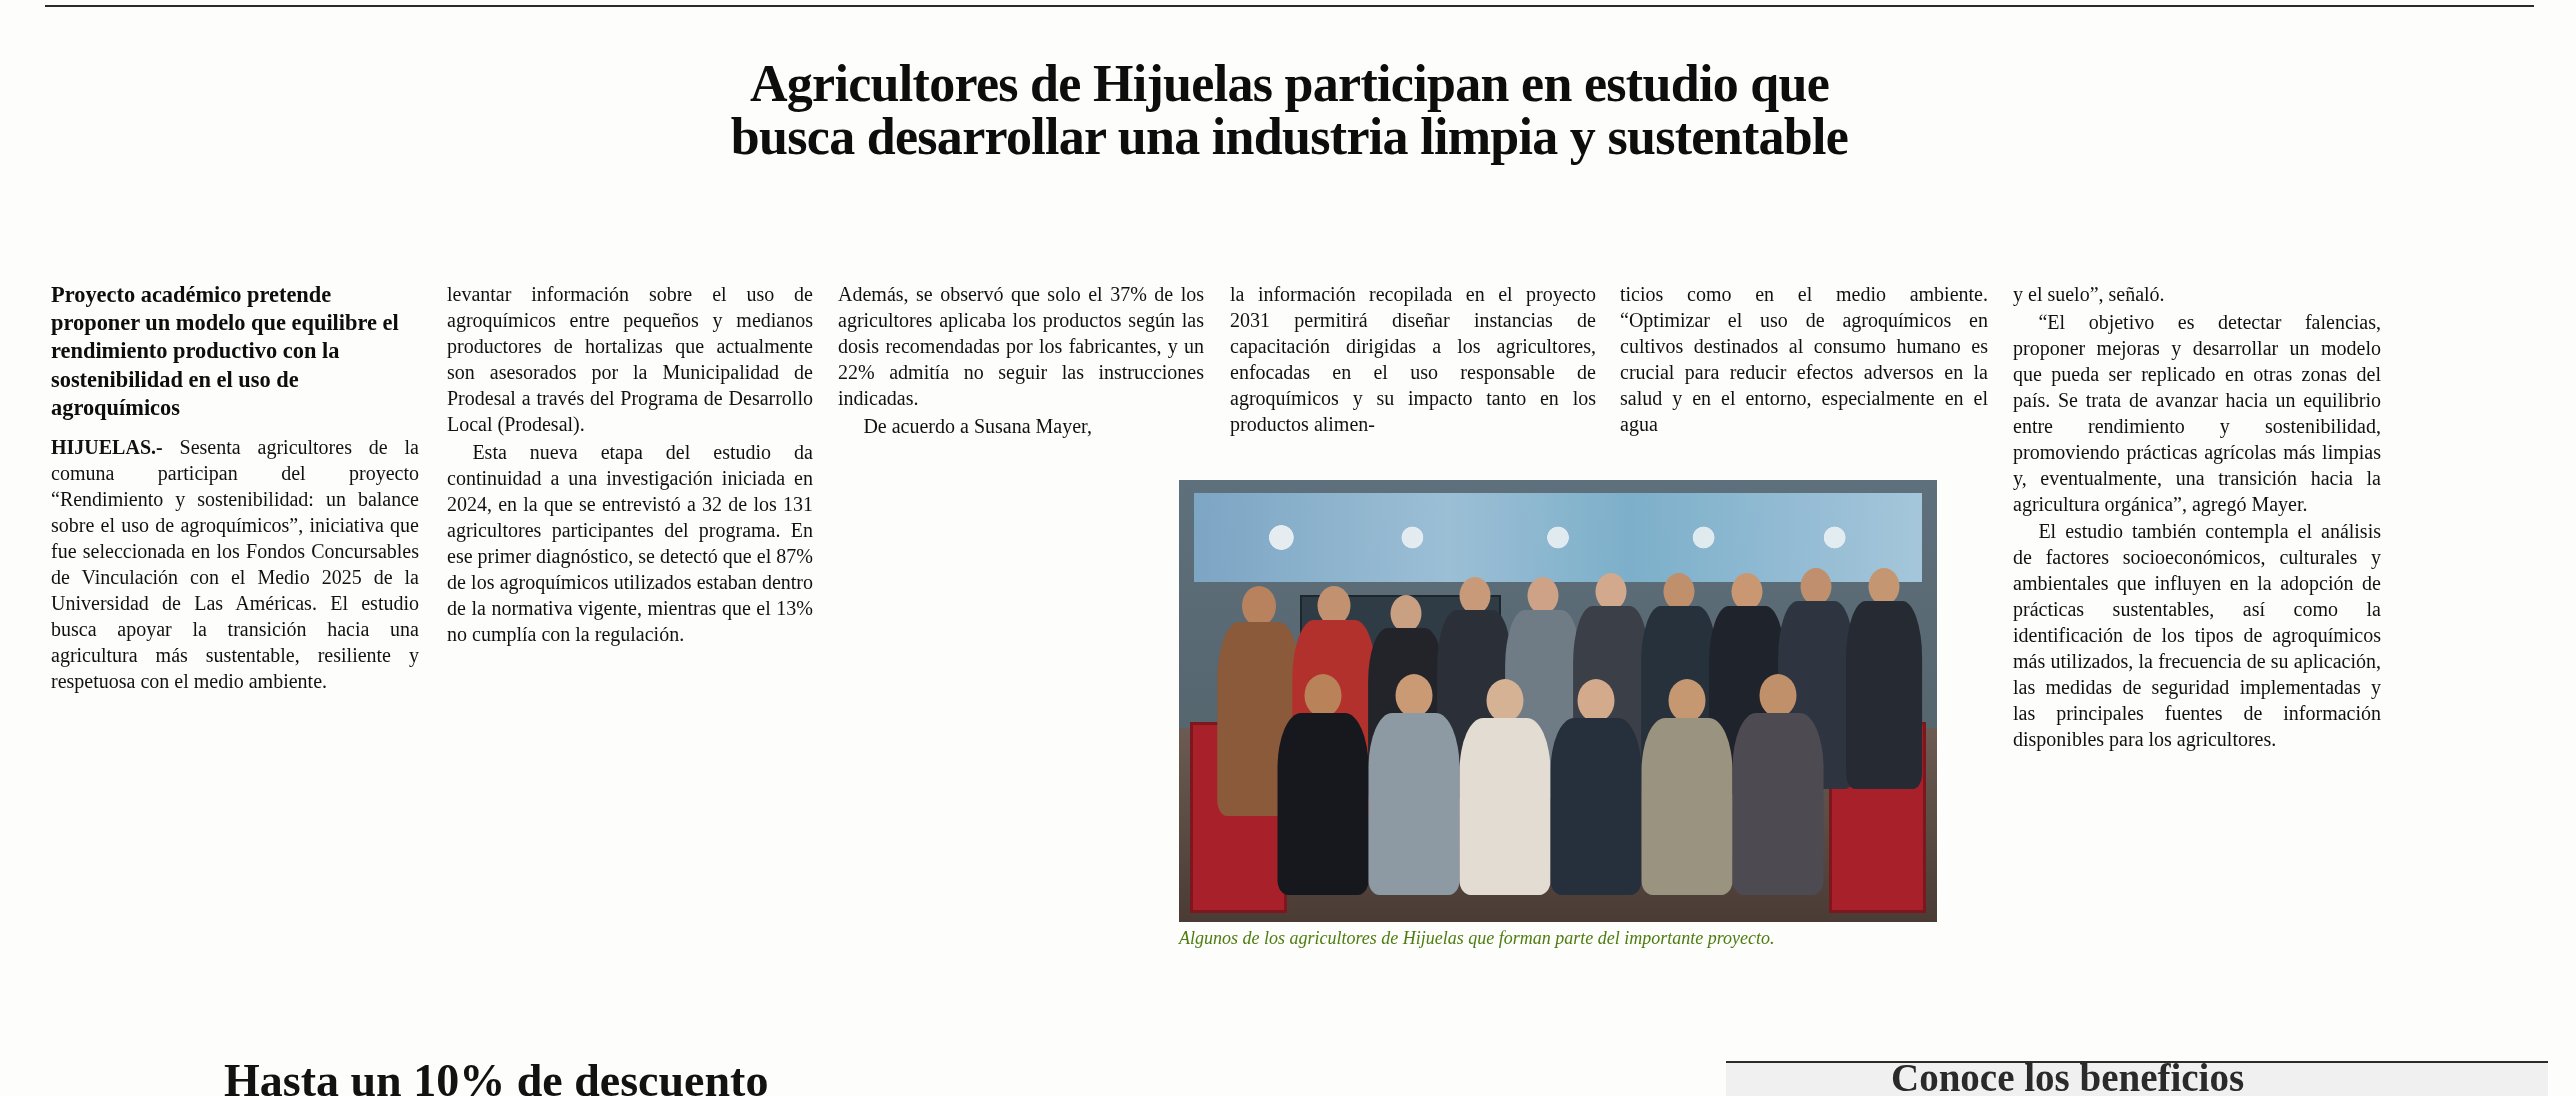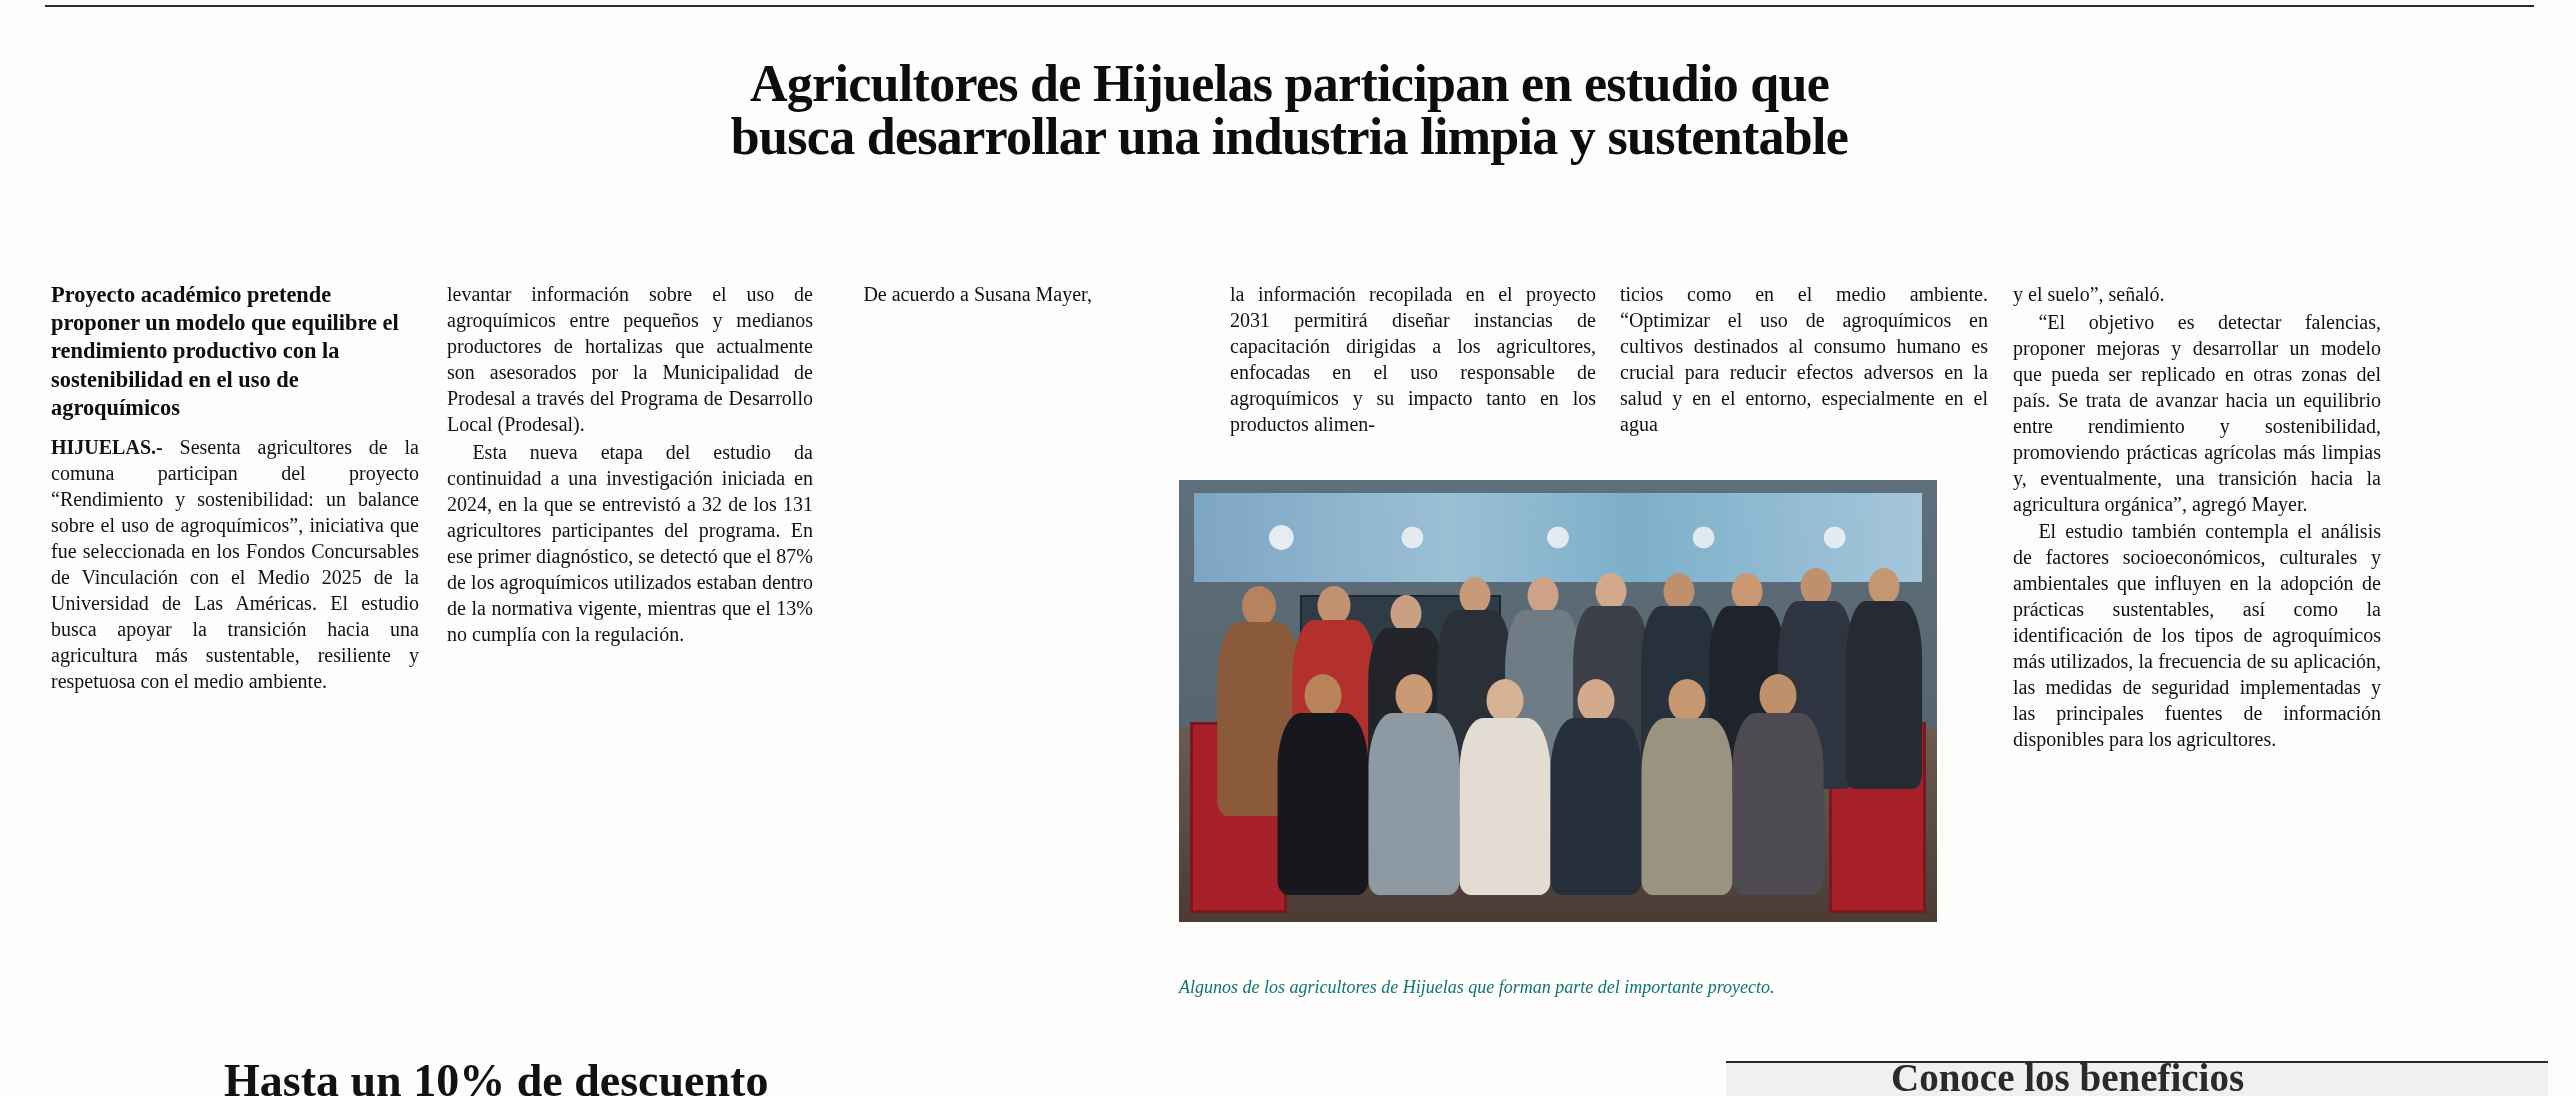--- a/index.html
+++ b/index.html
@@ -102,26 +102,26 @@
   .photo {
     position: relative;
     width: 758px;
     height: 442px;
     overflow: hidden;
     background: #3b4a55;
   }
   .caption {
     position: absolute;
     left: 1179px;
-    top: 977px;
+    top: 928px;
     width: 758px;
     font-style: italic;
     font-size: 18px;
     line-height: 1.2;
-    color: #0f766e;
+    color: #4d7c0f;
   }
 
   
   .ph-wall {
     position: absolute; left:0; top:0; width:100%; height:56%;
     background: linear-gradient(#5e707c, #56666f);
   }
   .ph-banner {
     position: absolute; left: 2%; top: 3%; width: 96%; height: 20%;
     background: linear-gradient(90deg,#7fa9c9,#9fc4da 35%,#7fb3cf 60%,#a9cbe0);
@@ -209,20 +209,21 @@
       <div class="deck">Proyecto académico pretende proponer un modelo que equilibre el rendimiento productivo con la sostenibilidad en el uso de agroquímicos</div>
       <p><span class="dateline">HIJUELAS.-</span><span> Sesenta agricultores de la comuna participan del proyecto “Rendimiento y sostenibilidad: un balance sobre el uso de agroquímicos”, iniciativa que fue seleccionada en los Fondos Concursables de Vinculación con el Medio 2025 de la Universidad de Las Américas. El estudio busca apoyar la transición hacia una agricultura más sustentable, resiliente y respetuosa con el medio ambiente.</span></p>
     </div>
 
     <div class="col" id="col2">
       <p>levantar información sobre el uso de agroquímicos entre pequeños y medianos productores de hortalizas que actualmente son asesorados por la Municipalidad de Prodesal a través del Programa de Desarrollo Local (Prodesal).</p>
       <p class="indent">Esta nueva etapa del estudio da continuidad a una investigación iniciada en 2024, en la que se entrevistó a 32 de los 131 agricultores participantes del programa. En ese primer diagnóstico, se detectó que el 87% de los agroquímicos utilizados estaban dentro de la normativa vigente, mientras que el 13% no cumplía con la regulación.</p>
     </div>
 
     <div class="col" id="col3">
+      <p>Además, se observó que solo el 37% de los agricultores aplicaba los productos según las dosis recomendadas por los fabricantes, y un 22% admitía no seguir las instrucciones indicadas.</p>
       <p class="indent">De acuerdo a Susana Mayer,</p>
     </div>
 
     <div class="col" id="col4">
       <p>la información recopilada en el proyecto 2031 permitirá diseñar instancias de capacitación dirigidas a los agricultores, enfocadas en el uso responsable de agroquímicos y su impacto tanto en los productos alimen-</p>
     </div>
 
     <div class="col" id="col5">
       <p>ticios como en el medio ambiente. “Optimizar el uso de agroquímicos en cultivos destinados al consumo humano es crucial para reducir efectos adversos en la salud y en el entorno, especialmente en el agua</p>
     </div>

